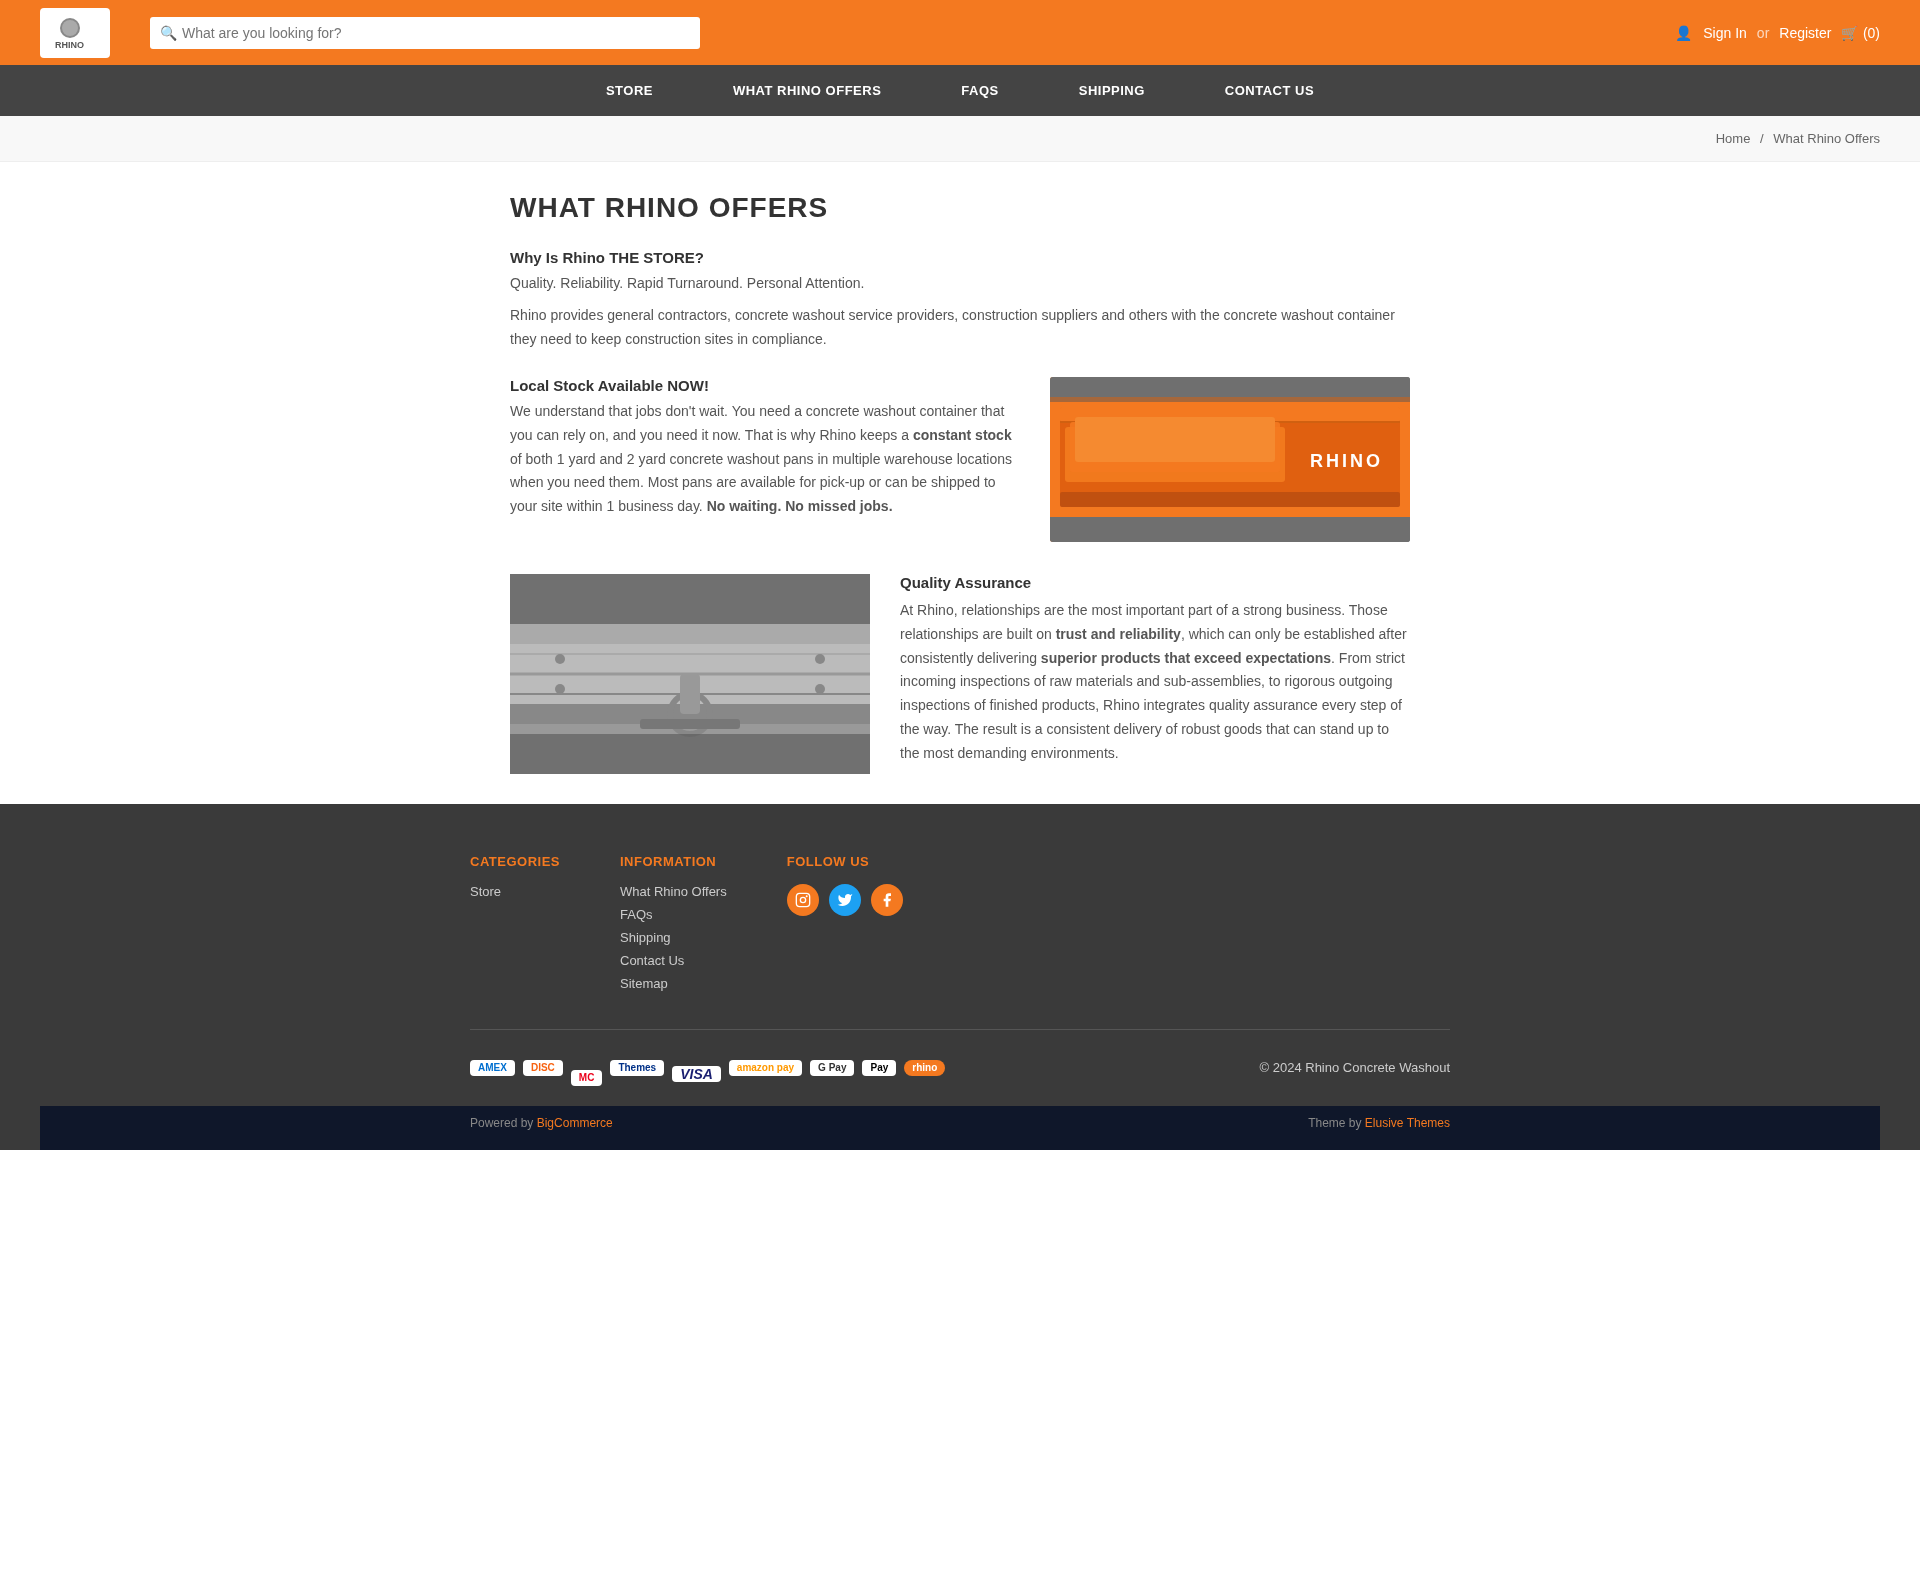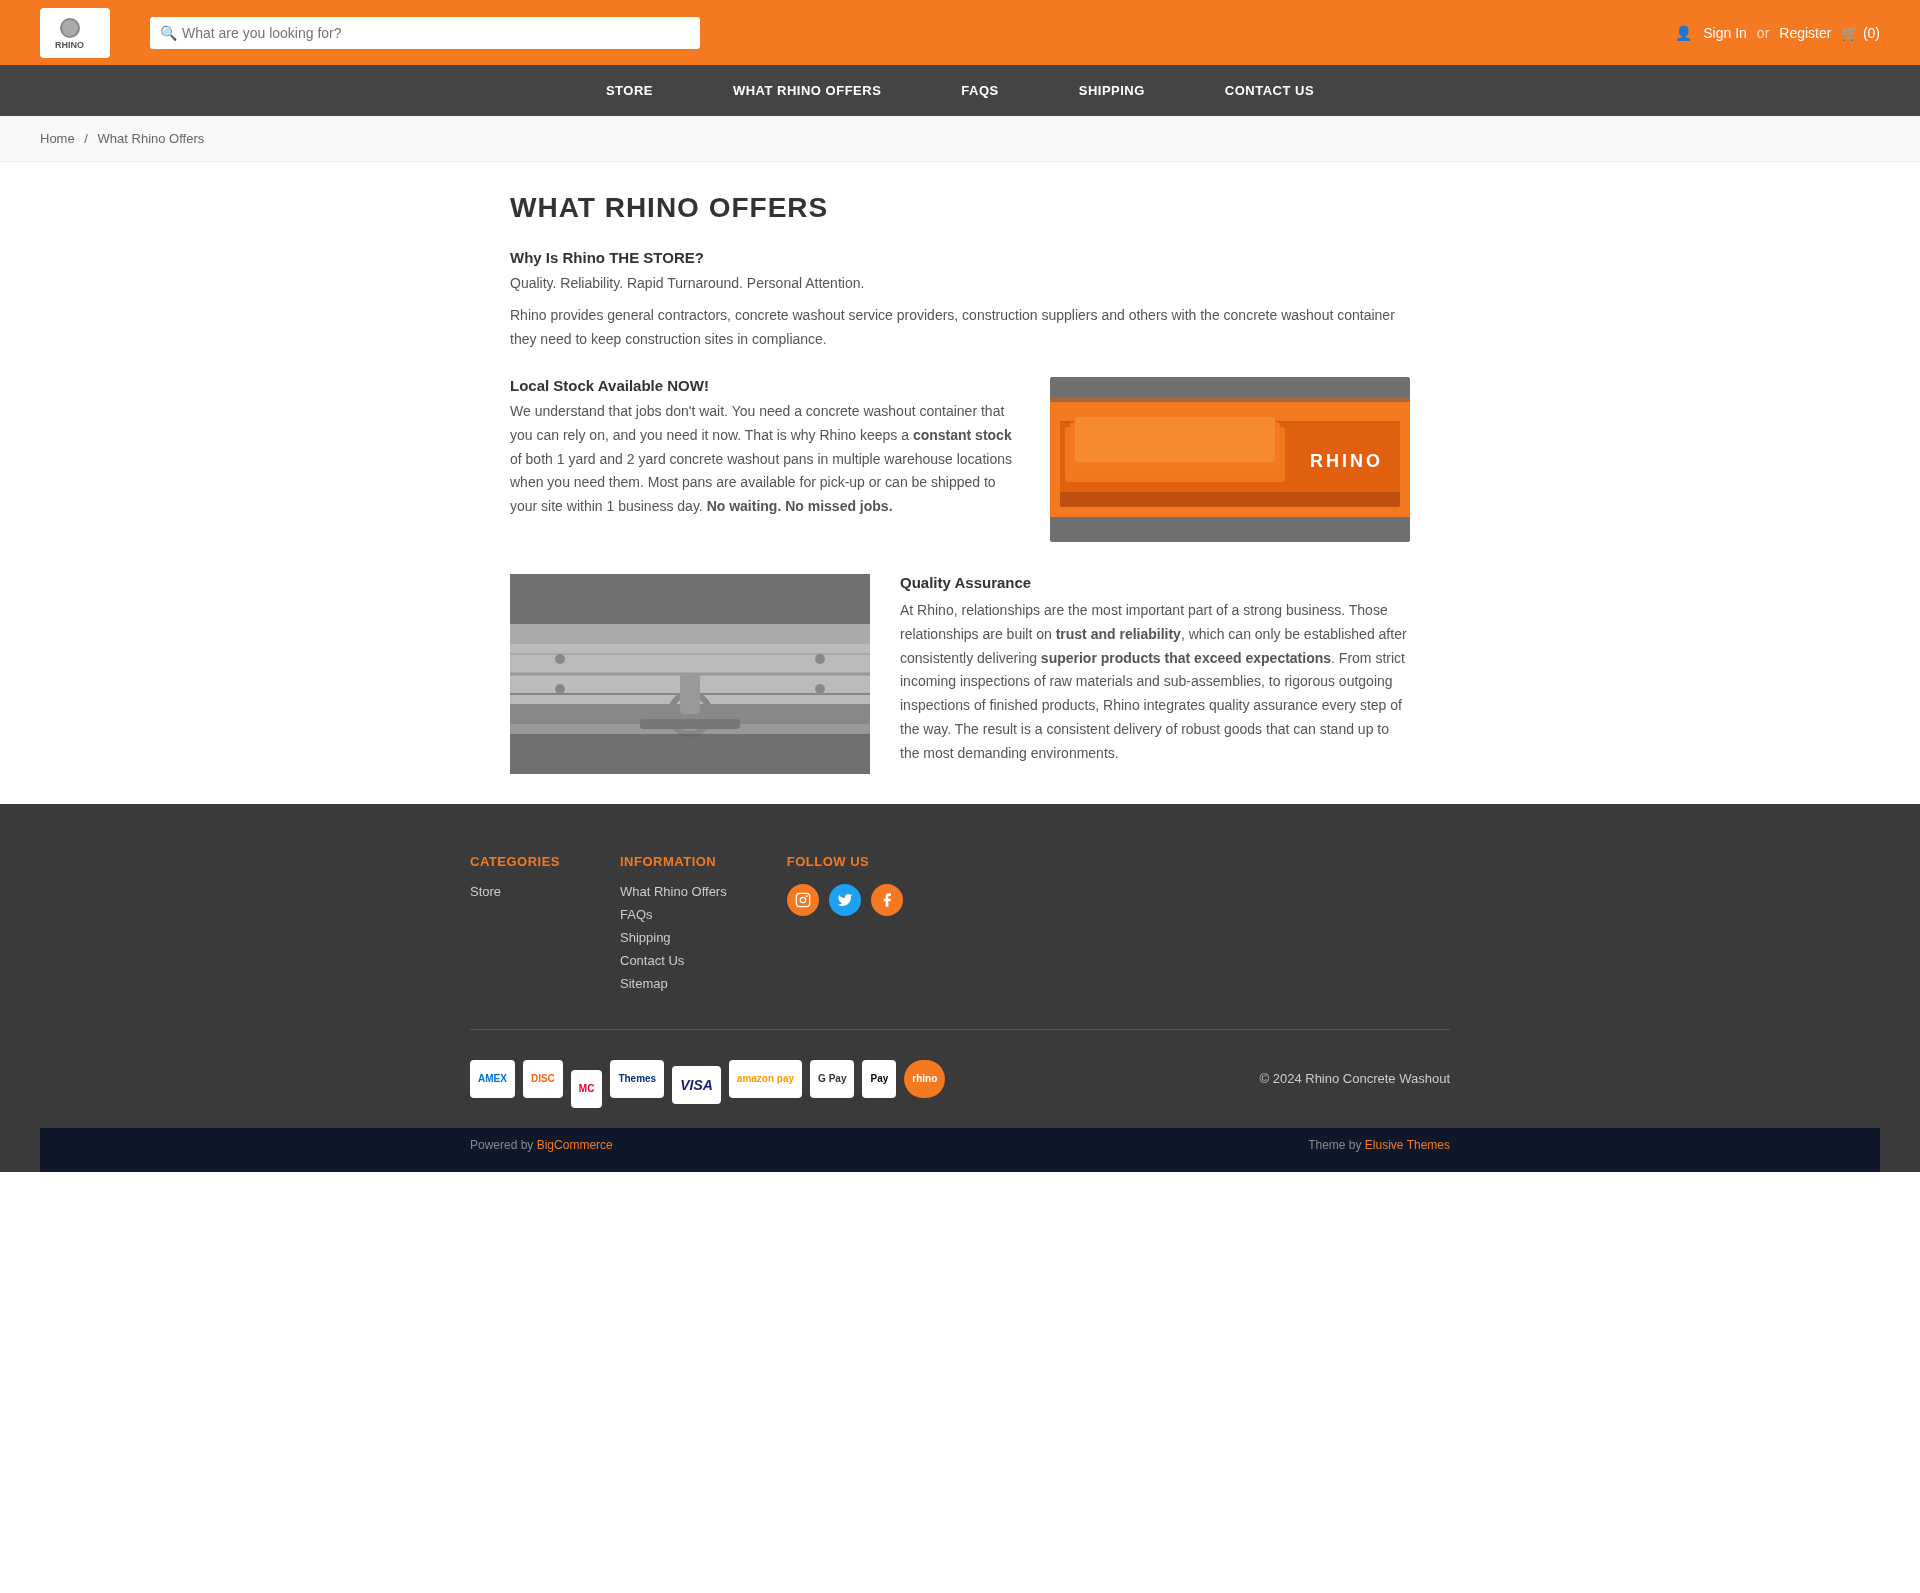--- a/index.html
+++ b/index.html
@@ -106,20 +106,21 @@
       cursor: pointer;
     }
 
     
     .breadcrumb {
       padding: 15px 40px;
       font-size: 13px;
       color: #666;
       background: #f8f8f8;
       border-bottom: 1px solid #eee;
+      text-align: right;
     }
     .breadcrumb a {
       color: #666;
       text-decoration: none;
     }
     .breadcrumb .sep { margin: 0 6px; }
 
     
     .main-content {
       max-width: 980px;
@@ -279,21 +280,21 @@
       align-items: center;
       flex-wrap: wrap;
     }
     .payment-badge {
       background: #fff;
       border-radius: 4px;
       padding: 4px 8px;
       font-size: 10px;
       font-weight: bold;
       color: #333;
-      height: 38px;
+      height: 16px;
       display: flex;
       align-items: center;
     }
     .payment-badge.amex { color: #016fd0; }
     .payment-badge.discover { color: #f76210; }
     .payment-badge.mastercard { color: #eb001b; margin-top: 20px; }
     .payment-badge.paypal { color: #003087; }
     .payment-badge.visa { color: #1a1f71; font-style: italic; font-size: 14px; margin-top: 12px; }
     .payment-badge.amazon { color: #f90; }
     .payment-badge.gpay { color: #333; }

